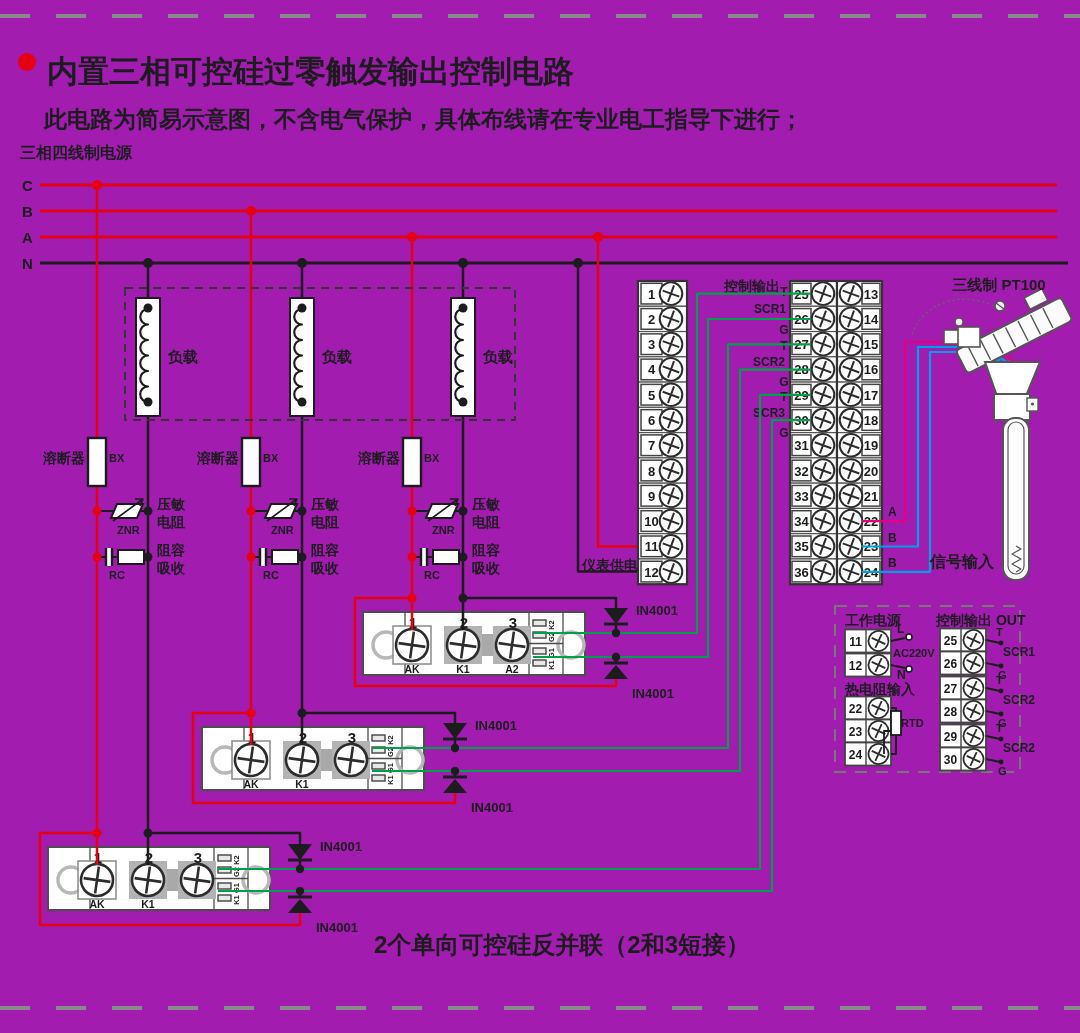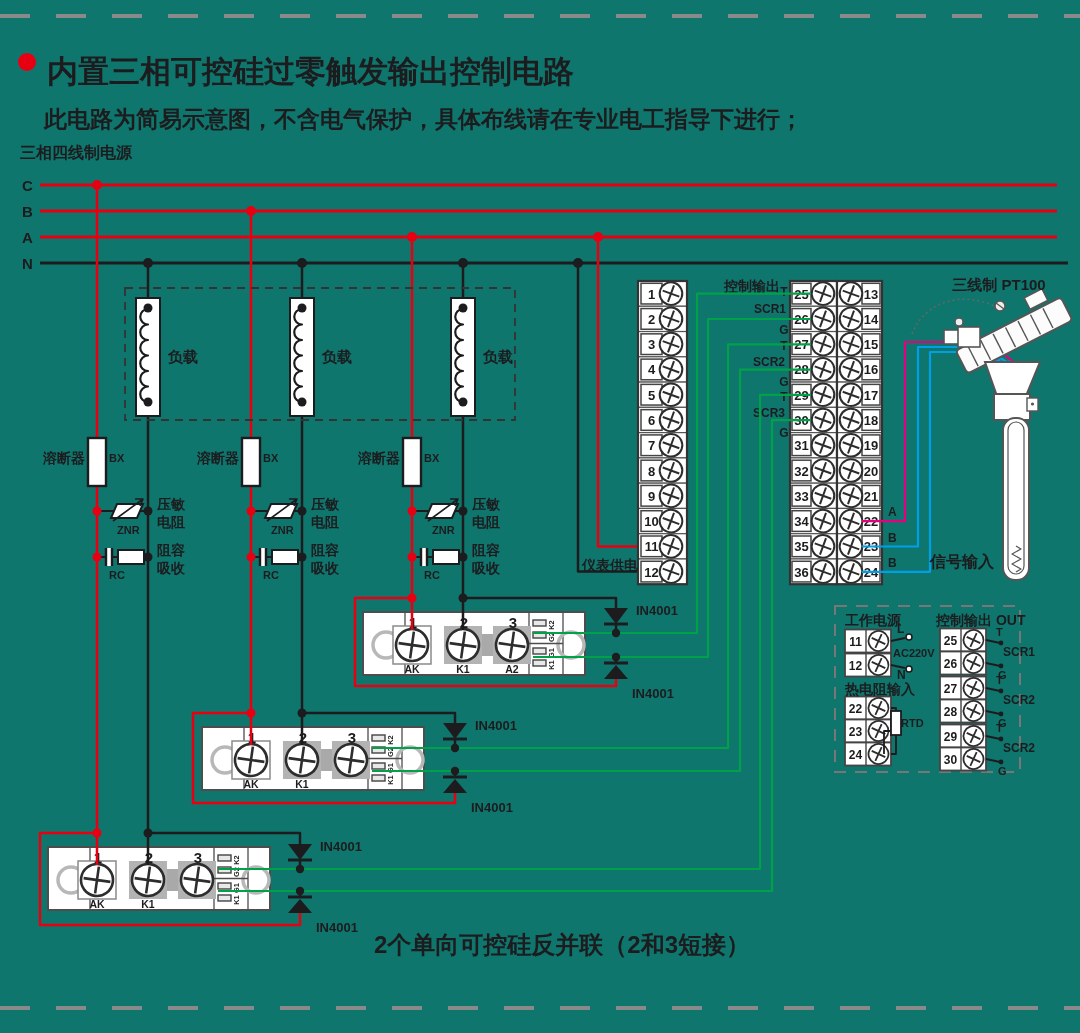--- a/index.html
+++ b/index.html
@@ -1,16 +1,16 @@
 <!DOCTYPE html>
 <html><head>
 <meta charset="utf-8">
 <style>
   html,body{margin:0;padding:0;background:#fff;}
-  .page{position:relative;width:1080px;height:1033px;background:#0f766e;overflow:hidden;}
+  .page{position:relative;width:1080px;height:1033px;background:#a21caf;overflow:hidden;}
   svg text{font-family:"Liberation Sans","DejaVu Sans",sans-serif;fill:#1c1c1e;}
   .b{font-weight:bold;}
 </style>
 </head>
 <body>
 
 <div class="page">
 <svg id="diagram" width="1080" height="1033" viewBox="0 0 1080 1033">
 
   <path d="M0,16 H1080" stroke="#8a8a8a" stroke-width="4" stroke-dasharray="30 26" fill="none"></path>

